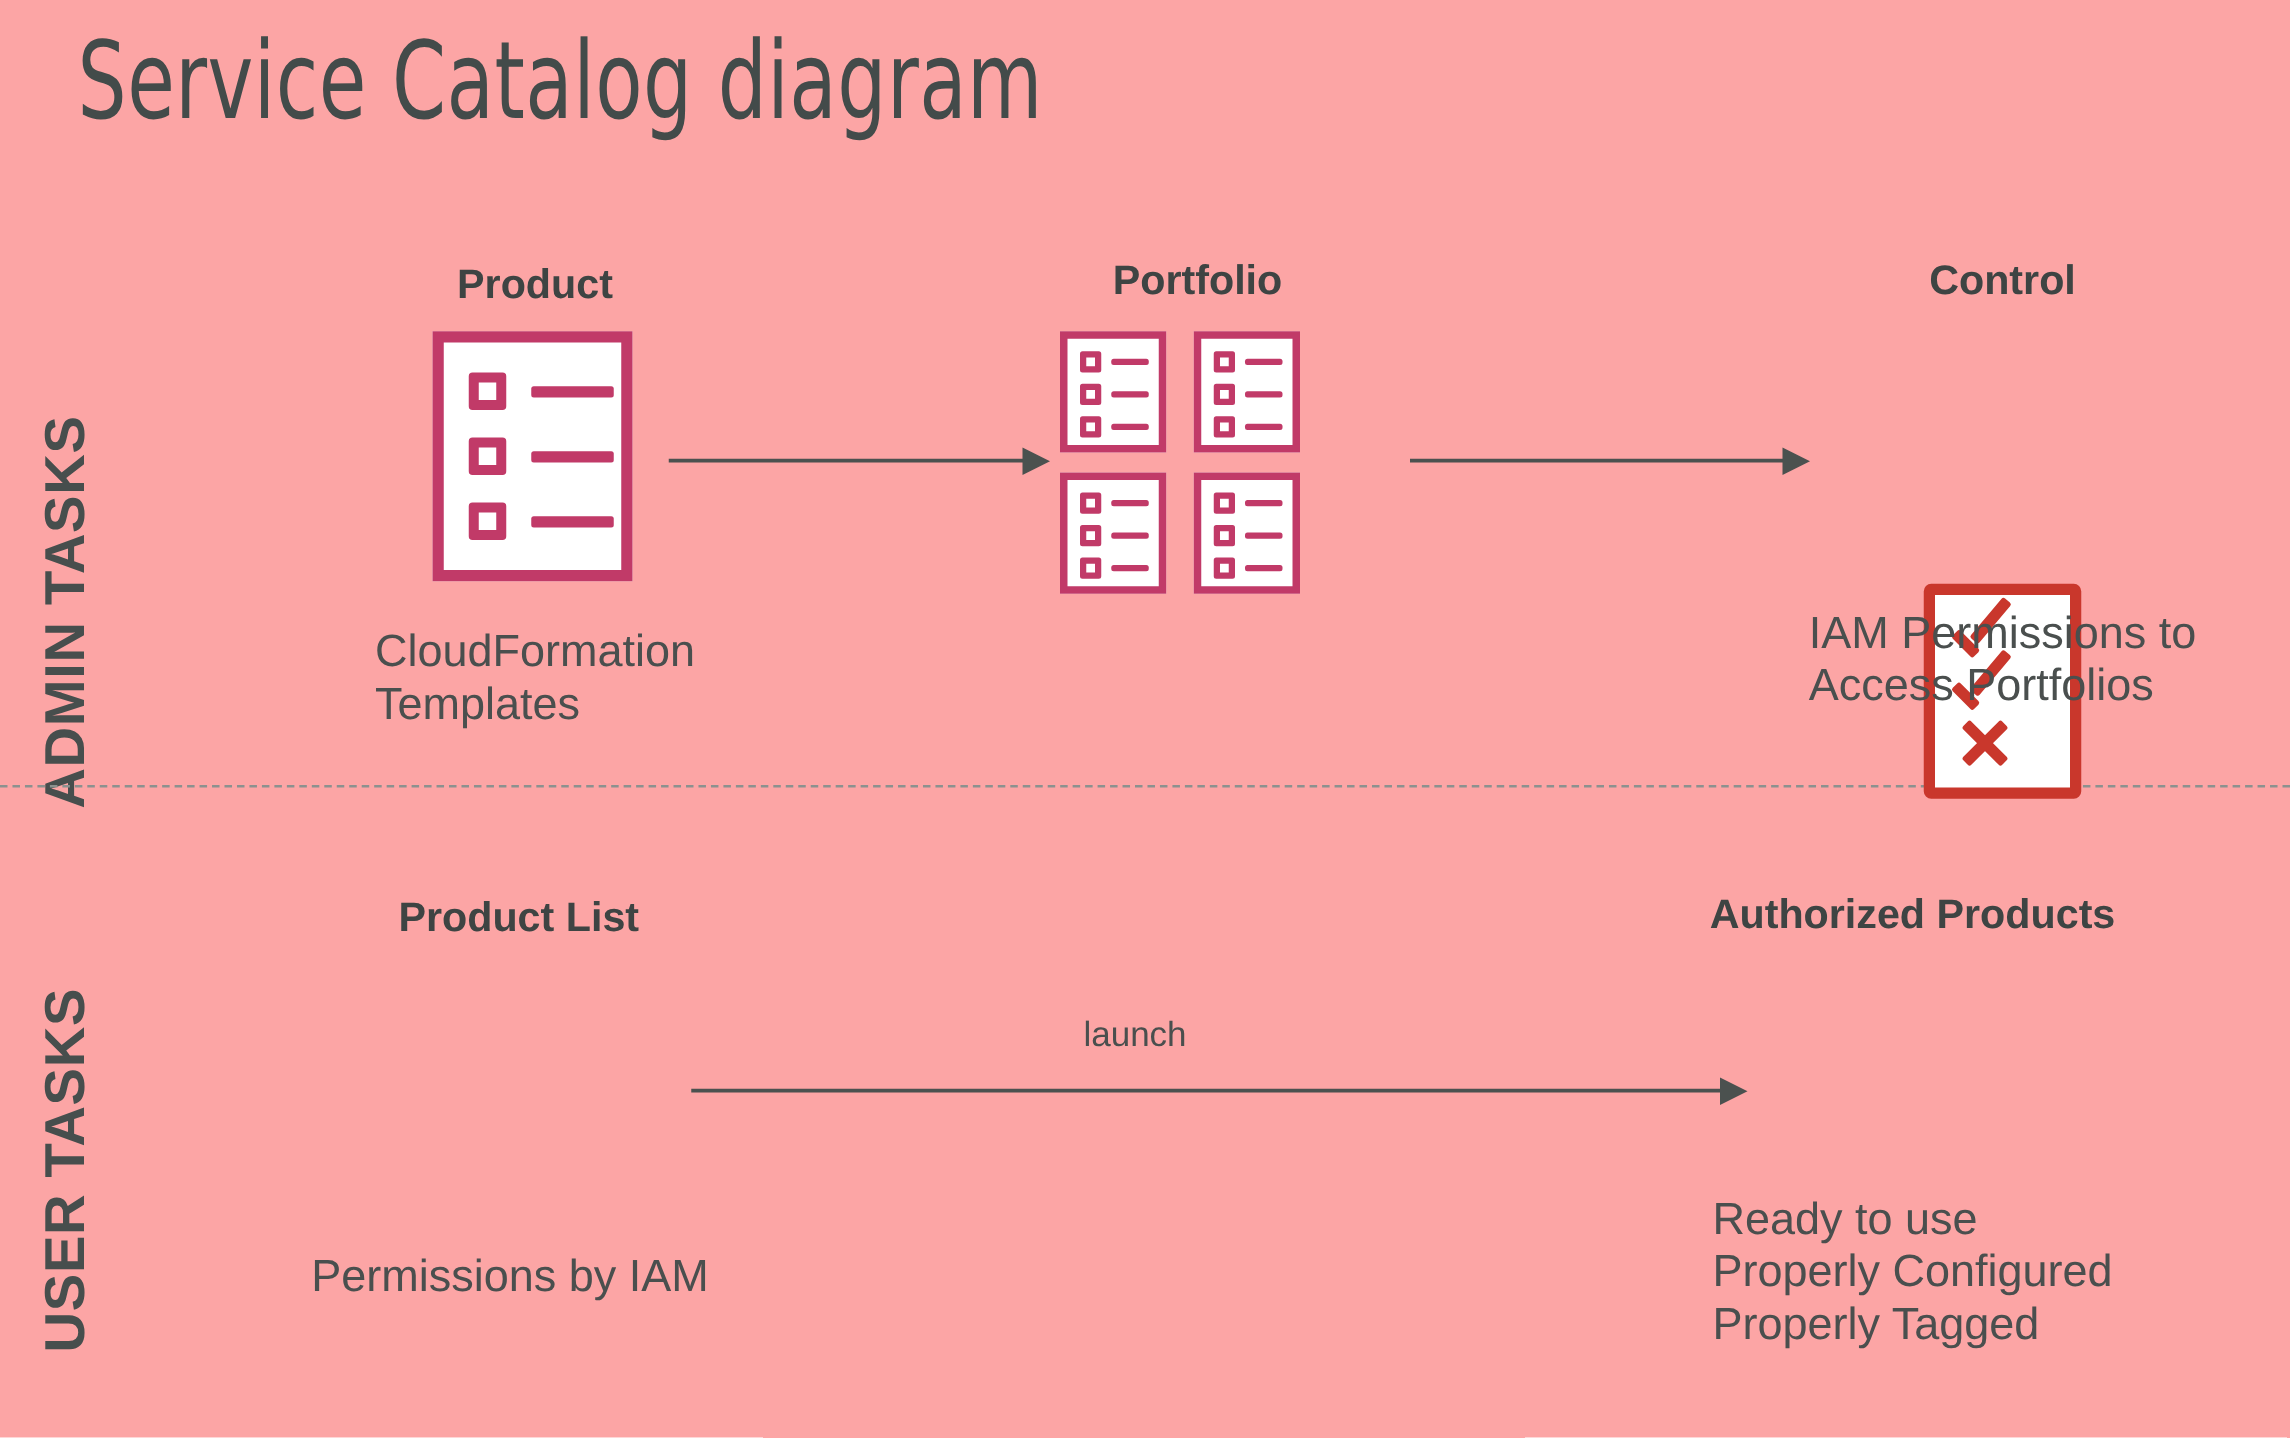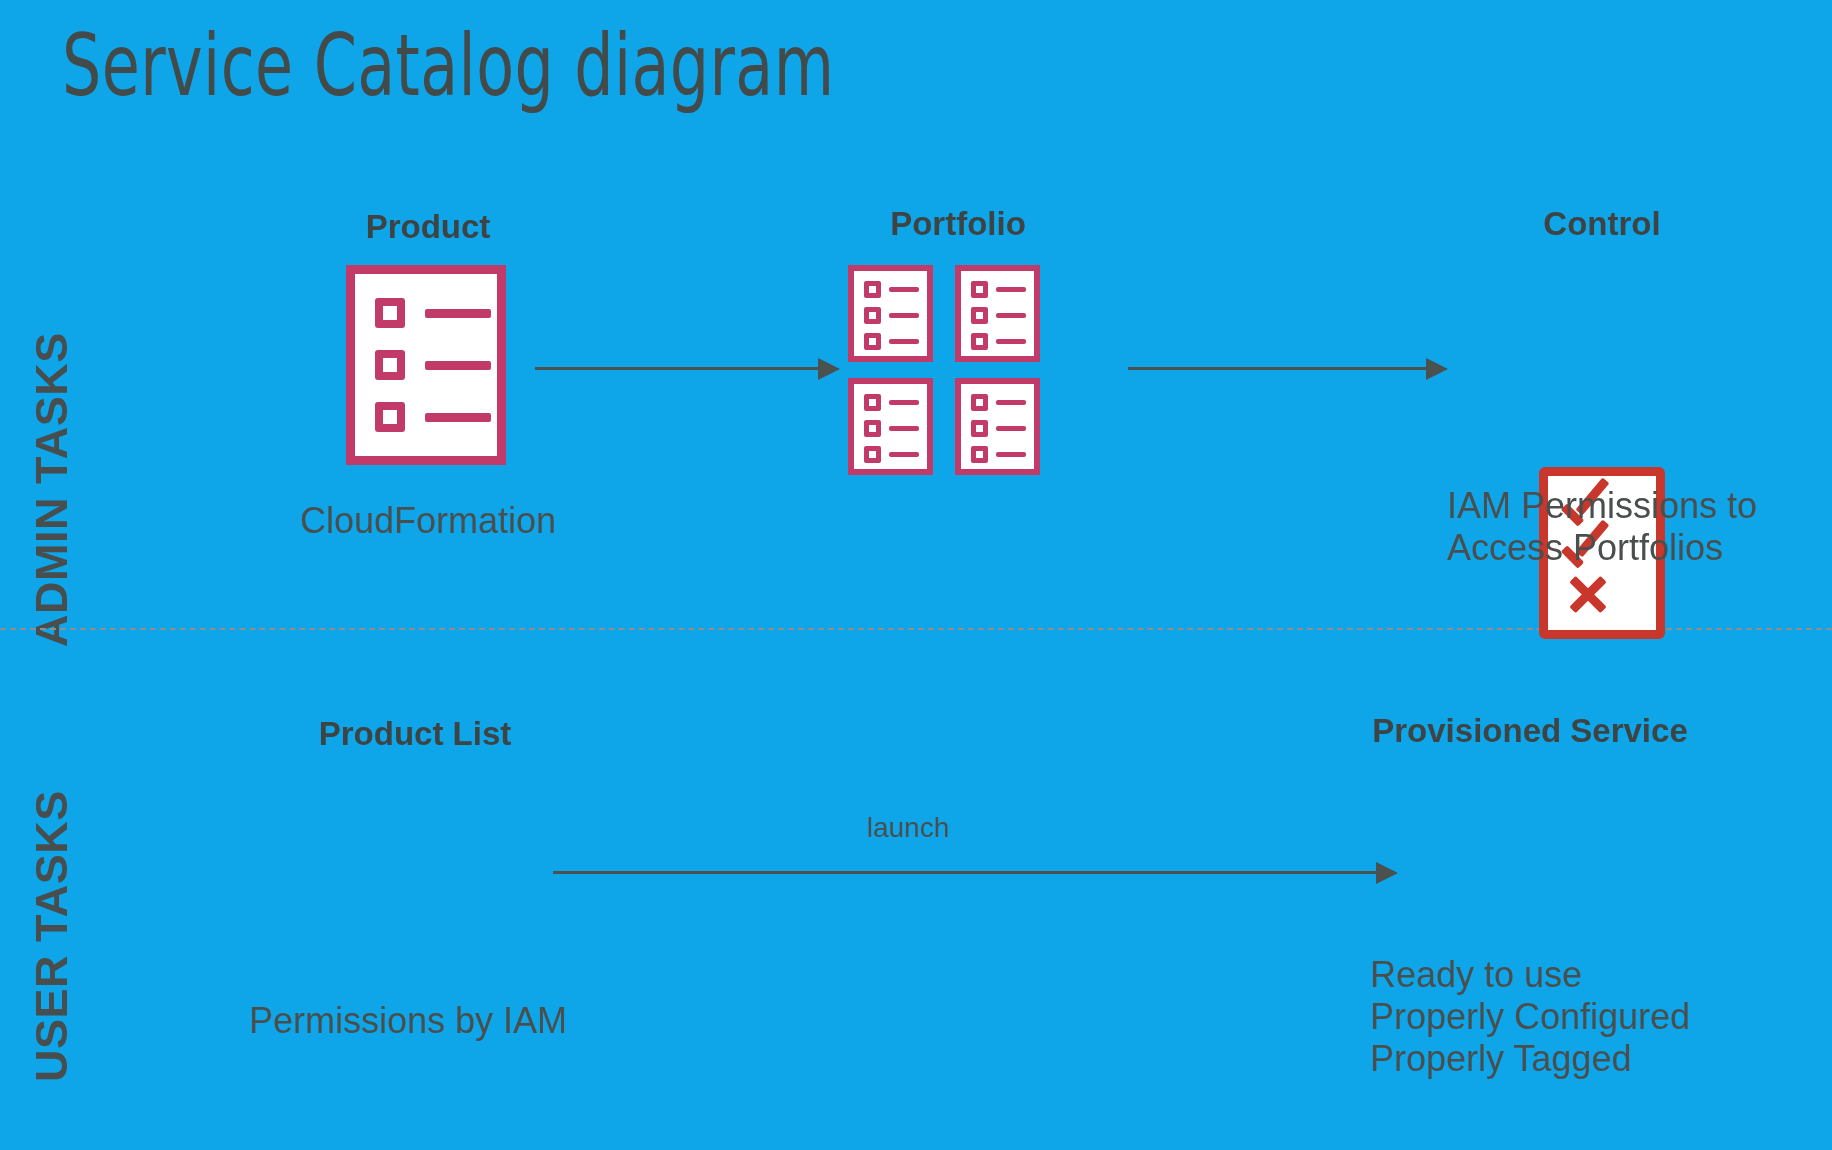--- a/index.html
+++ b/index.html
@@ -8,21 +8,21 @@
     background: #ffffff;
   }
   body {
     font-family: "Liberation Sans", sans-serif;
     color: #3f4544;
   }
   #page {
     position: relative;
     width: 1832px;
     height: 1150px;
-    background: #0ea5e9;
+    background: #fca5a5;
     overflow: hidden;
   }
 
   
   #title {
     position: absolute;
     left: 62px;
     top: 18px;
     font-family: "DejaVu Sans Condensed", "Liberation Sans Narrow", "Liberation Sans", sans-serif;
     font-size: 86px;
@@ -244,20 +244,21 @@
       <div class="bar" style="width:66px;height:9px;margin-left:20px;"></div>
     </div>
     <div class="row" style="left:20px; top:128px;">
       <div class="sq" style="width:30px;height:30px;"></div>
       <div class="bar" style="width:66px;height:9px;margin-left:20px;"></div>
     </div>
   </div>
 
   <div class="caption" style="left:428px; top:500px;">
     <div>CloudFormation</div>
+    <div>Templates</div>
   </div>
 
   <div class="arrow" style="left:535px; top:356px; width:305px;">
     <div class="shaft" style="width:285px;"></div>
     <div class="head" style="left:283px;"></div>
   </div>
 
   <div class="node-title" style="left:958px; top:205px;">Portfolio</div>
 
   <div class="icon-box" style="left:848px; top:265px; width:220px; height:210px;">
@@ -348,21 +349,21 @@
     <div>Permissions by IAM</div>
   </div>
 
   <div id="arrow-label-launch" style="left:908px; top:812px;">launch</div>
 
   <div class="arrow" style="left:553px; top:860px; width:845px;">
     <div class="shaft" style="width:825px;"></div>
     <div class="head" style="left:823px;"></div>
   </div>
 
-  <div class="node-title" style="left:1530px; top:712px;">Provisioned Service</div>
+  <div class="node-title" style="left:1530px; top:712px;">Authorized Products</div>
 
   <div class="caption" style="left:1530px; top:954px;">
     <div>Ready to use</div>
     <div>Properly Configured</div>
     <div>Properly Tagged</div>
   </div>
 
 </div>
 
 </body></html>

